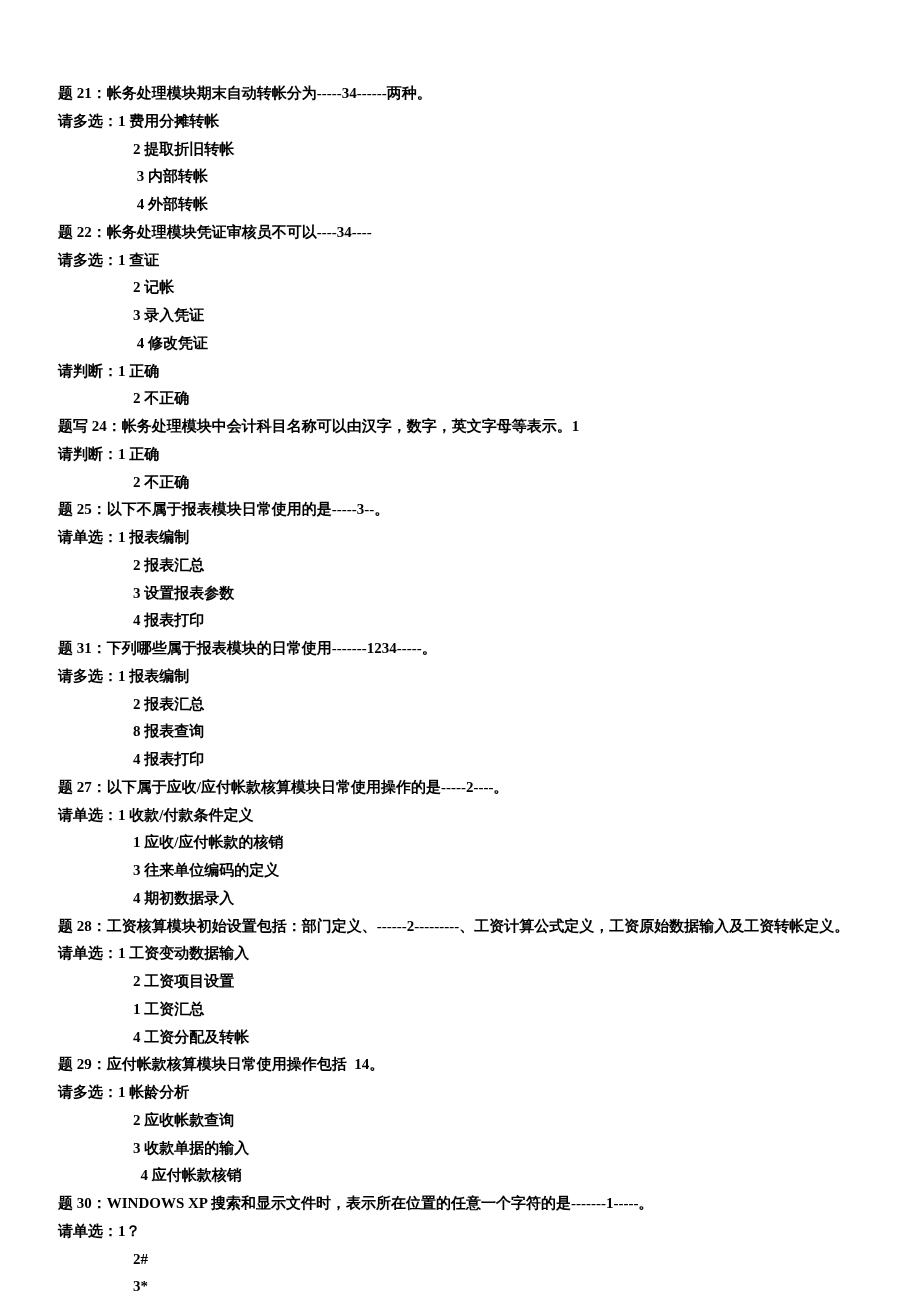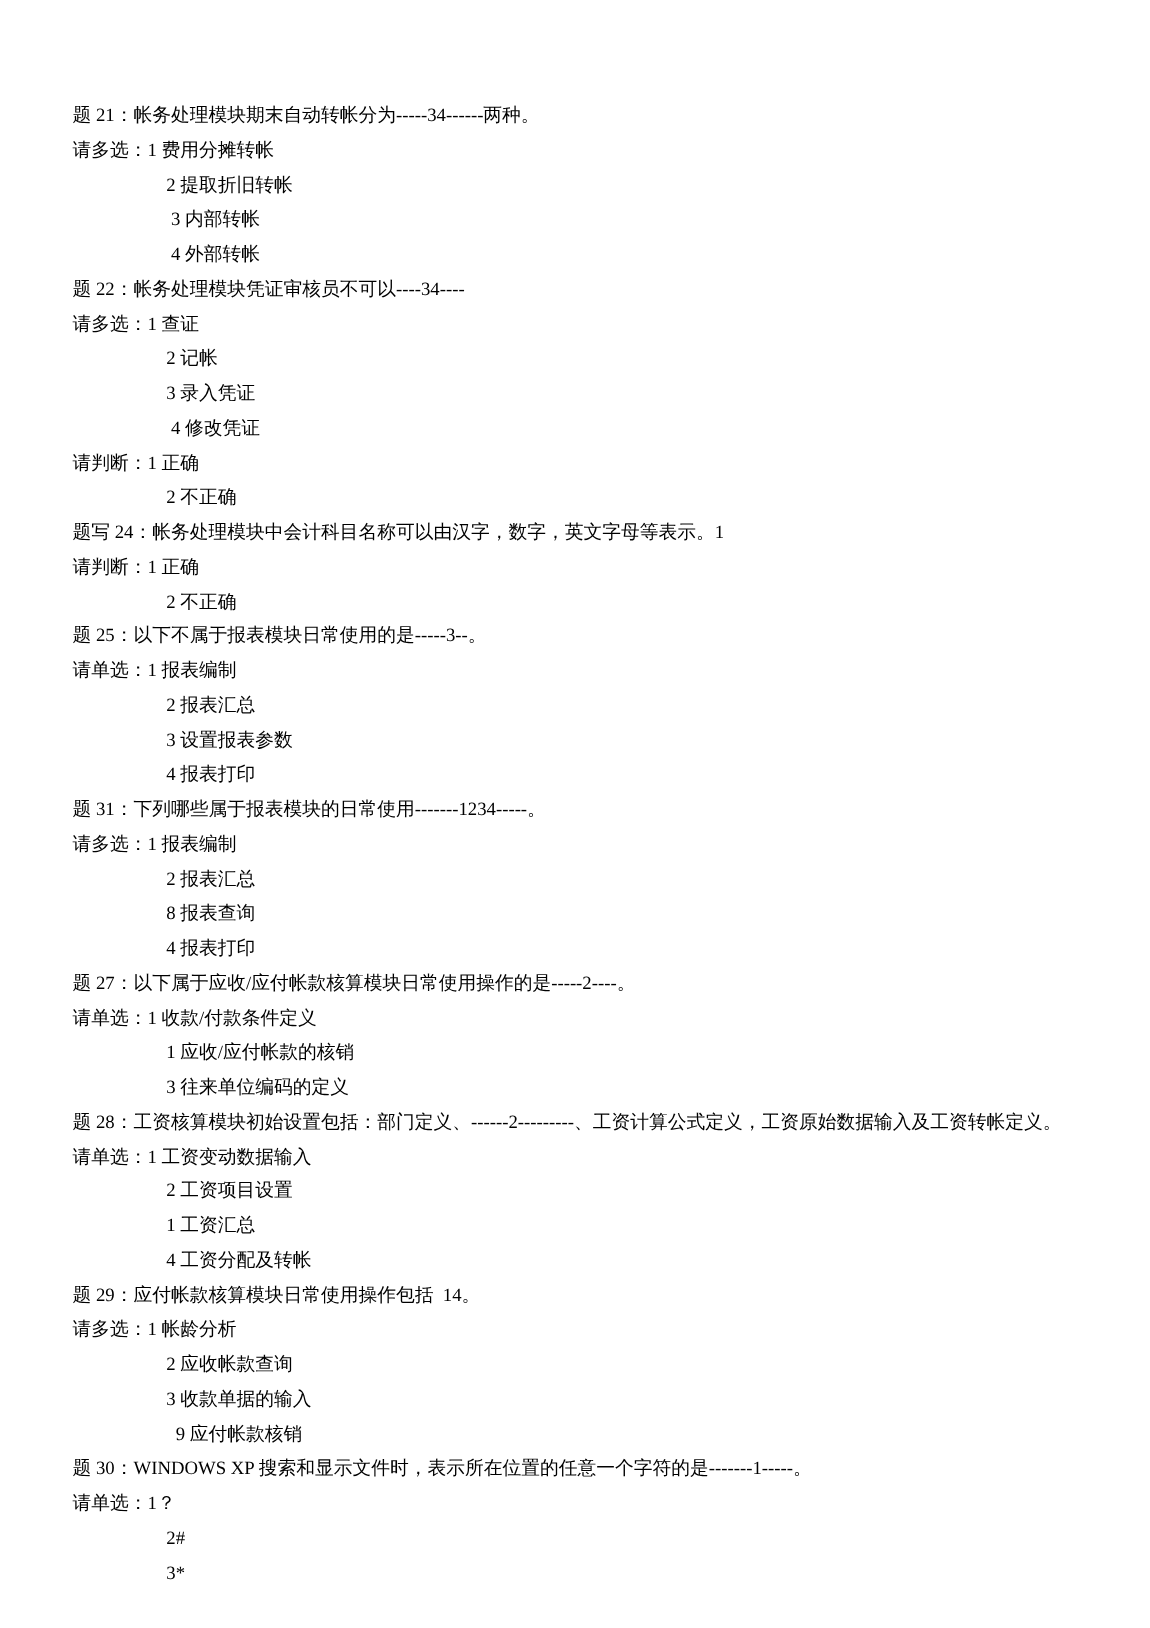--- a/index.html
+++ b/index.html
@@ -8,20 +8,21 @@
     line-height: 1.85;
     color: #000;
     background: #fff;
     margin: 0;
     padding: 80px 58px 60px 58px;
     width: 920px;
     box-sizing: border-box;
   }
   .line {
     white-space: pre;
+    font-weight: bold;
   }
   .ind1 { padding-left: 5.0em; }
 </style>
 </head>
 <body>
 
 <div id="doc">
     <div class="line">题 21：帐务处理模块期末自动转帐分为-----34------两种。</div>
     <div class="line"><span>请多选：</span><span>1 费用分摊转帐</span></div>
     <div class="line ind1">2 提取折旧转帐</div>
@@ -44,27 +45,28 @@
     <div class="line ind1">4 报表打印</div>
     <div class="line">题 31：下列哪些属于报表模块的日常使用-------1234-----。</div>
     <div class="line"><span>请多选：</span><span>1 报表编制</span></div>
     <div class="line ind1">2 报表汇总</div>
     <div class="line ind1">8 报表查询</div>
     <div class="line ind1">4 报表打印</div>
     <div class="line">题 27：以下属于应收/应付帐款核算模块日常使用操作的是-----2----。</div>
     <div class="line"><span>请单选：</span><span>1 收款/付款条件定义</span></div>
     <div class="line ind1">1 应收/应付帐款的核销</div>
     <div class="line ind1">3 往来单位编码的定义</div>
+    <div class="line ind1">4 期初数据录入</div>
     <div class="line">题 28：工资核算模块初始设置包括：部门定义、------2---------、工资计算公式定义，工资原始数据输入及工资转帐定义。</div>
     <div class="line"><span>请单选：</span><span>1 工资变动数据输入</span></div>
     <div class="line ind1">2 工资项目设置</div>
     <div class="line ind1">1 工资汇总</div>
     <div class="line ind1">4 工资分配及转帐</div>
     <div class="line">题 29：应付帐款核算模块日常使用操作包括  14。</div>
     <div class="line"><span>请多选：</span><span>1 帐龄分析</span></div>
     <div class="line ind1">2 应收帐款查询</div>
     <div class="line ind1">3 收款单据的输入</div>
-    <div class="line ind1">  9 应付帐款核销</div>
+    <div class="line ind1">  4 应付帐款核销</div>
     <div class="line">题 30：WINDOWS XP 搜索和显示文件时，表示所在位置的任意一个字符的是-------1-----。</div>
     <div class="line"><span>请单选：</span><span>1？</span></div>
     <div class="line ind1">2#</div>
     <div class="line ind1">3*</div>
   </div>
 
 </body></html>

